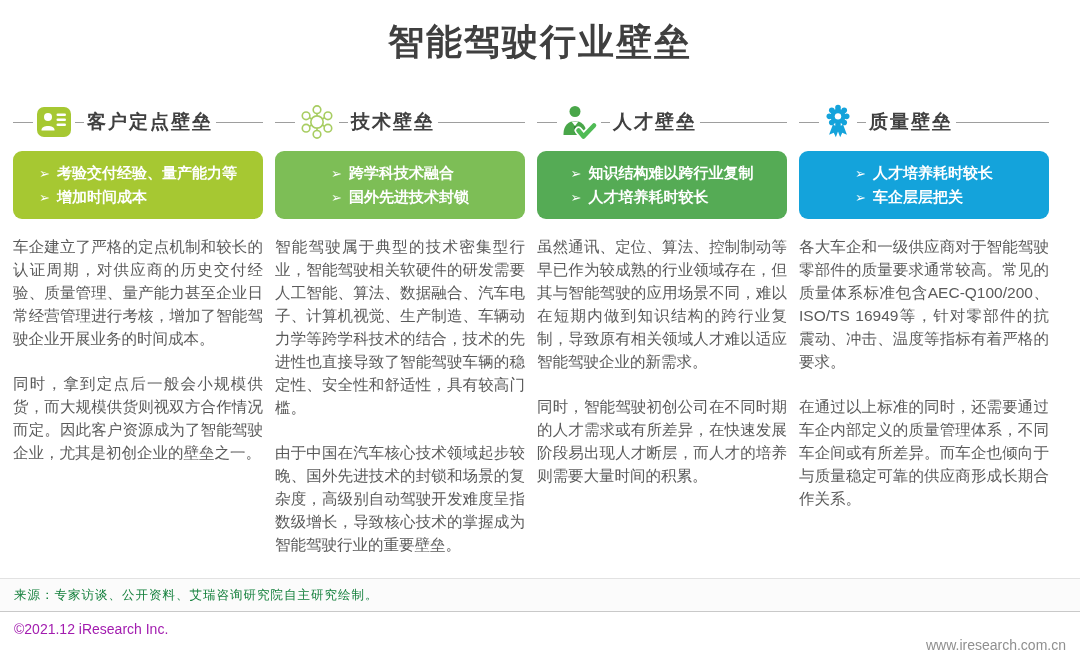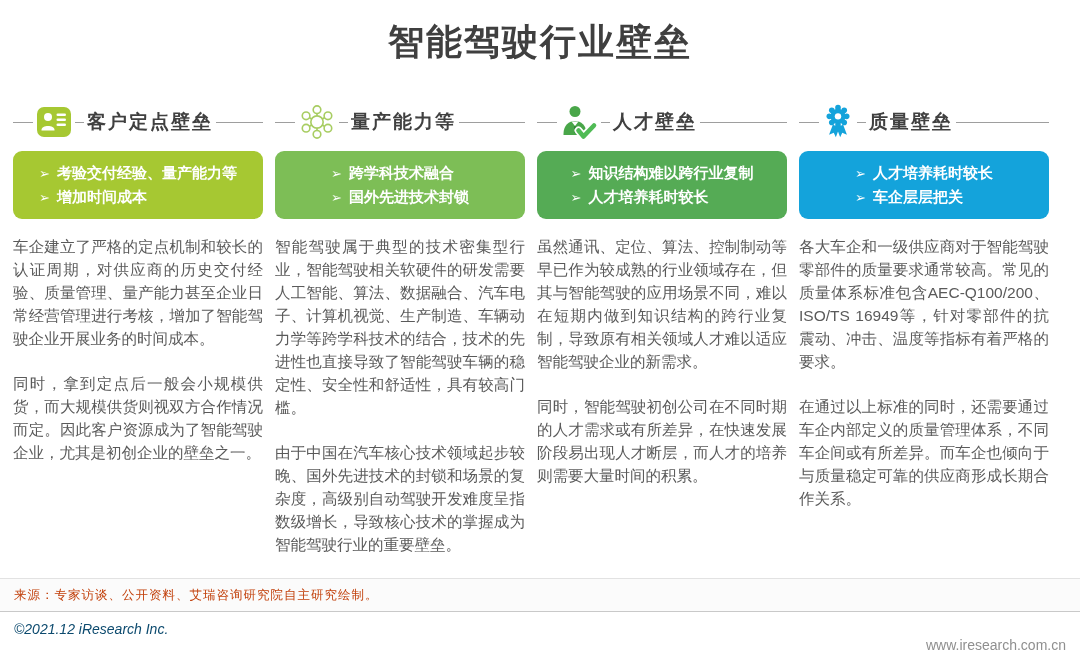--- a/index.html
+++ b/index.html
@@ -67,34 +67,34 @@
   .col-body p { margin-bottom: 22px; }
 
   .source-band {
     height: 33px;
     border-top: 1px solid #e2e2e2;
     background: #fbfbfb;
     display: flex;
     align-items: center;
     padding: 12px 14px;
     font-size: 12.5px;
-    color: #c2410c;
+    color: #15803d;
     letter-spacing: 1px;
   }
   .bottom-bar {
     height: 35px;
     border-top: 1px solid #c9c9c9;
     background: #ffffff;
     display: flex;
     align-items: center;
     justify-content: space-between;
     padding: 0 14px;
     font-size: 14px;
   }
-  .bottom-bar .copyright { color: #0c4a6e; font-style: italic; }
+  .bottom-bar .copyright { color: #a21caf; }
   .bottom-bar .website   { color: #8f8f8f; margin-top: 32px; }
 </style>
 </head>
 <body>
 
 <div class="page">
 
   <h1 class="page-title">智能驾驶行业壁垒</h1>
 
   <div class="columns">
@@ -152,21 +152,21 @@
               <circle cx="20" cy="7" r="4"></circle>
               <circle cx="31.5" cy="13.5" r="4"></circle>
               <circle cx="31.5" cy="26.5" r="4"></circle>
               <circle cx="20" cy="33" r="4"></circle>
               <circle cx="8.5" cy="26.5" r="4"></circle>
               <circle cx="8.5" cy="13.5" r="4"></circle>
             </g>
           </svg>
         </span>
         <span class="hline tiny"></span>
-        <span class="col-title">量产能力等</span>
+        <span class="col-title">技术壁垒</span>
         <span class="hline grow"></span>
       </div>
       <div class="bullet-box" style="background: rgb(125, 190, 86);">
         <div class="bullets">
           <div class="bullet">
               <span class="marker">➢</span>
               <span>跨学科技术融合</span>
             </div>
           <div class="bullet">
               <span class="marker">➢</span>

